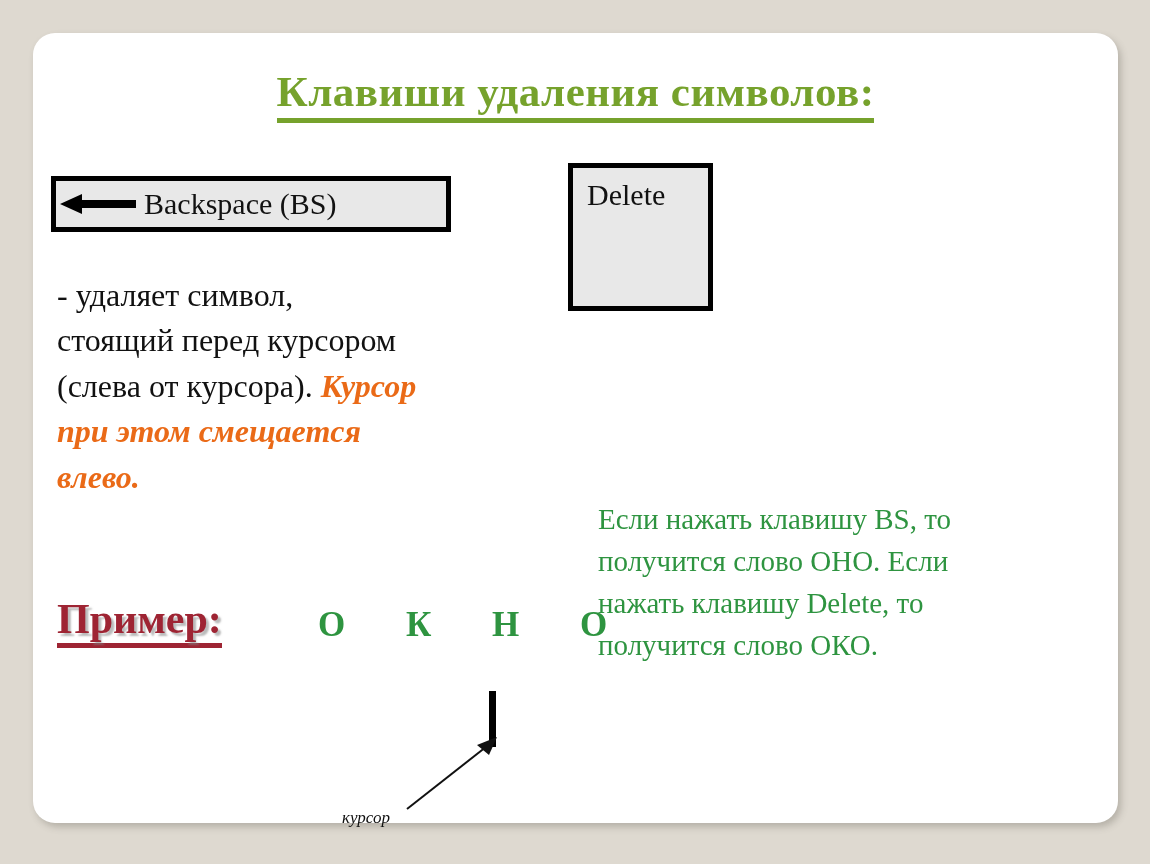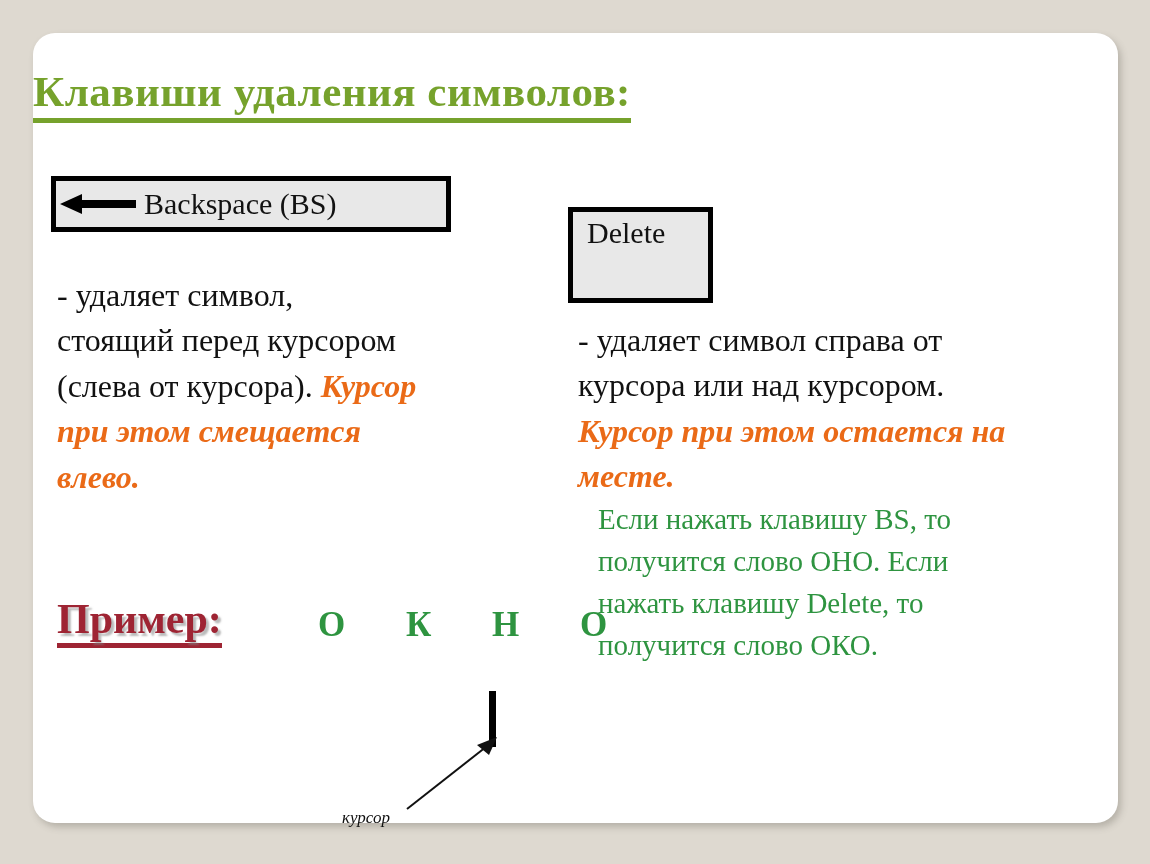--- a/index.html
+++ b/index.html
@@ -26,20 +26,21 @@
     border-radius: 22px;
     box-shadow: 3px 4px 7px rgba(90, 85, 75, 0.30);
   }
 
   
   #title {
     position: absolute;
     left: 0;
     top: 34px;
     width: 1085px;
+    text-align: center;
     color: #76a22c;
     font-size: 43px;
     font-weight: bold;
     letter-spacing: 0.5px;
     white-space: nowrap;
   }
   #title .tx {
     border-bottom: 5px solid #76a22c;
     padding-bottom: 3px;
   }
@@ -69,23 +70,22 @@
   }
   #backspace-label {
     font-size: 30px;
     color: #111;
     white-space: nowrap;
   }
   #delete-box {
     left: 535px;
     top: 130px;
     width: 145px;
-    height: 96px;
-    padding: 6px 0 0 14px;
-    margin-top: 44px;
+    height: 148px;
+    padding: 12px 0 0 14px;
   }
   #delete-label {
     font-size: 30px;
     color: #111;
     line-height: 1;
   }
 
   
   .desc {
     position: absolute;
@@ -184,23 +184,20 @@
   </div>
 
   <div class="keybox" id="delete-box">
     <div id="delete-label">Delete</div>
   </div>
 
   <div class="desc" id="desc-backspace">
     <span>- удаляет символ, стоящий перед курсором (слева от курсора). </span><span class="emph">Курсор при этом смещается влево.</span>
   </div>
 
-  <div class="desc" id="desc-delete">
-    <span>- удаляет символ справа от курсора или над курсором.  </span><span class="emph">Курсор при этом остается на месте.</span>
-  </div>
 
   <div id="note">Если нажать клавишу BS, то получится слово ОНО. Если нажать клавишу Delete, то получится слово ОКО.</div>
 
   <div id="example-label"><span class="tx">Пример:</span></div>
 
   <div id="example-word">О К Н О</div>
 
   <div id="cursor-bar"></div>
   <svg id="cursor-arrow" viewBox="0 0 100 80" aria-hidden="true">
     <line x1="4" y1="76" x2="88" y2="10" stroke="#111111" stroke-width="2"></line>

